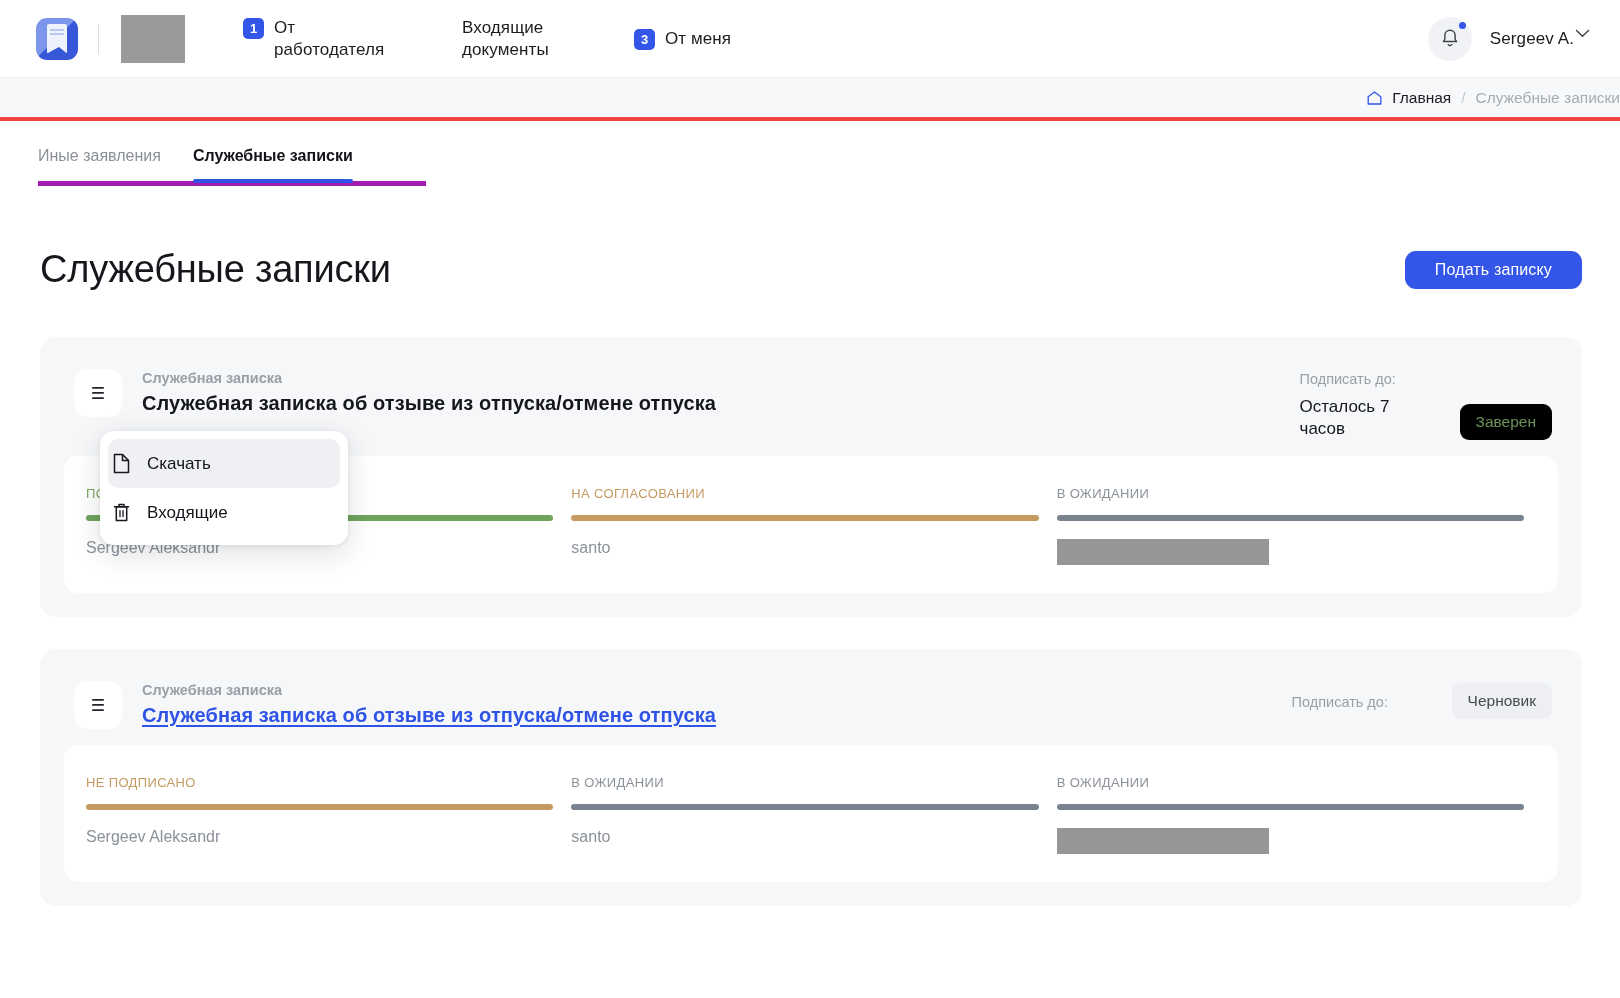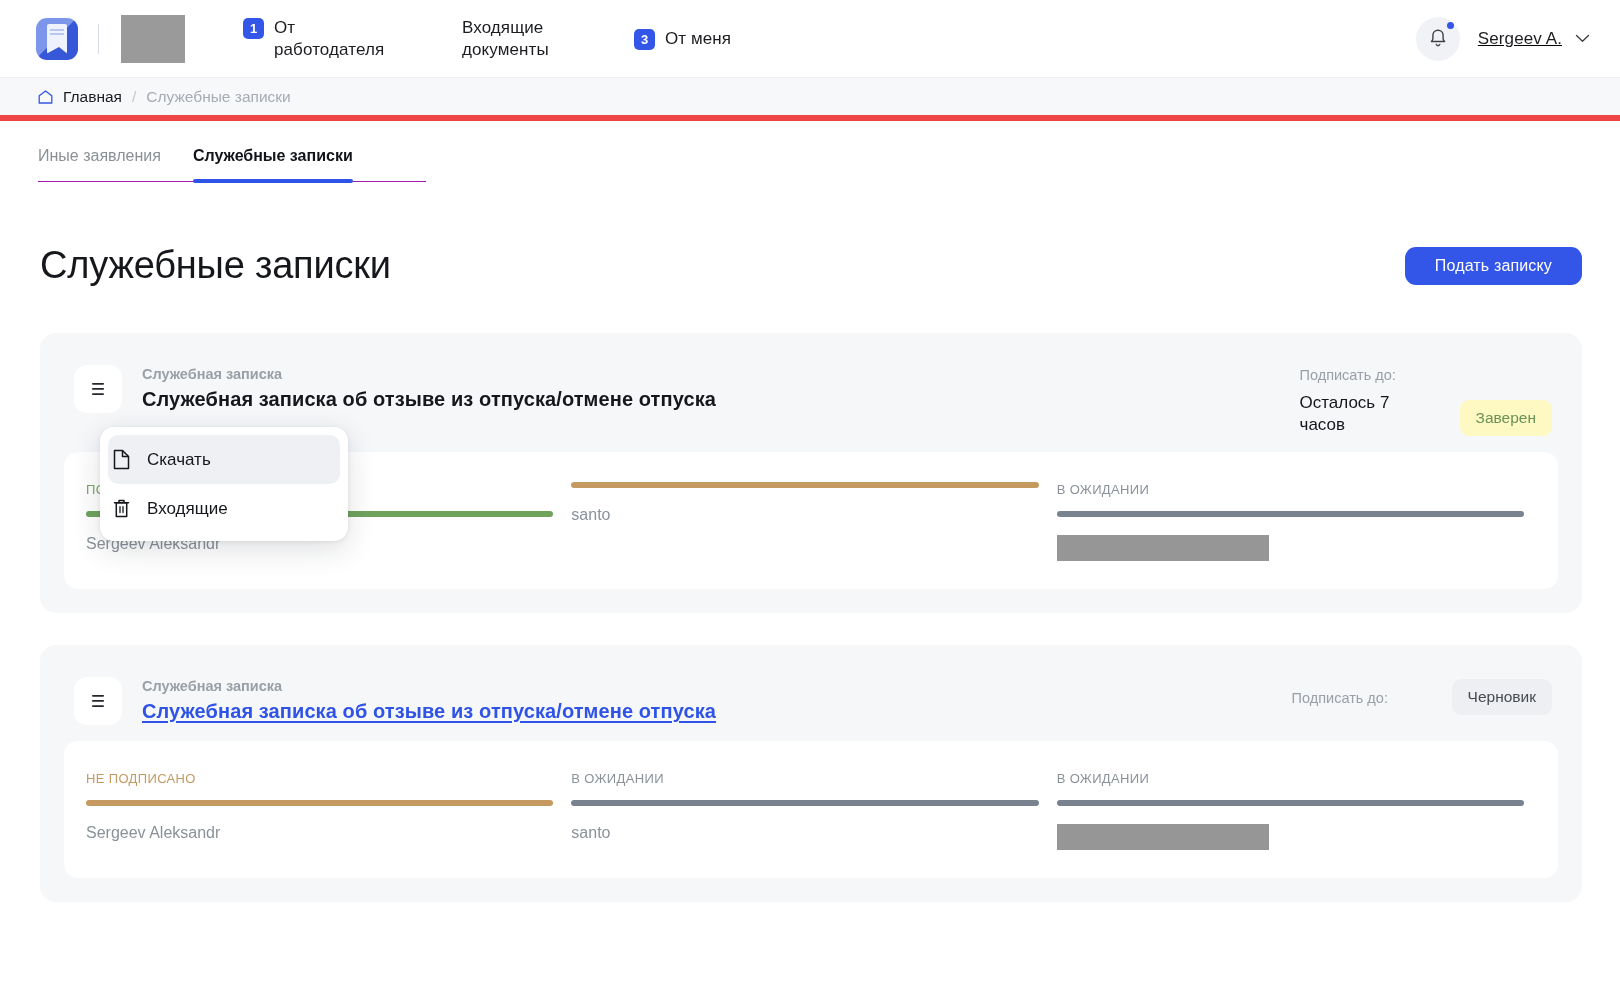--- a/index.html
+++ b/index.html
@@ -105,52 +105,51 @@
   }
   .bell-dot {
     position: absolute;
     top: 5px; right: 6px;
     width: 7px; height: 7px;
     border-radius: 50%;
     background: #3355e8;
   }
   .user-box {
     display: flex;
-    align-items: center;
-    gap: 13px;
-    cursor: pointer;
-    text-decoration: underline;
+    gap: 1px;
+    cursor: pointer;
   }
   .user-name { font-size: 17px; color: #1c1d21; letter-spacing: .1px;}
   .chev { display: block; }
 
   
   .breadcrumb {
     height: 43px;
     background: #f7f8fa;
-    border-bottom: 6px solid #ef4444;
+    border-bottom: 4px solid #ef4444;
     display: flex;
     align-items: center;
     gap: 10px;
     padding-left: 38px;
     font-size: 15.5px;
+    justify-content: flex-end;
   }
   .crumb-home { color: #1c1d21; cursor: pointer; }
   .crumb-sep { color: #c4c8cf; }
   .crumb-current { color: #a6abb4; }
 
   
   .tabsbar {
     padding: 0 38px;
     background: #ffffff;
   }
   .tabs {
     display: flex;
     gap: 32px;
-    border-bottom: 1px solid #a21caf;
+    border-bottom: 5px solid #a21caf;
     width: 388px;
     padding-top: 26px;
   }
   .tab {
     font-size: 16px;
     padding-bottom: 16px;
     cursor: pointer;
     position: relative;
     color: #8b9097;
   }
@@ -253,21 +252,21 @@
     font-size: 17px;
     color: #15171c;
     line-height: 1.3;
   }
   .status-badge {
     border-radius: 9px;
     padding: 9px 16px;
     font-size: 15.5px;
     white-space: nowrap;
   }
-  .status-badge.green { background: #fef9c3; color: #6a9257; }
+  .status-badge.green { background: #000000; color: #6a9257; }
   .status-badge.gray  { background: #edeff3; color: #474a51; }
 
   
   .panel {
     background: #ffffff;
     border-radius: 14px;
     padding: 30px 22px 28px 22px;
     display: flex;
     gap: 6px;
   }
@@ -427,20 +426,21 @@
       </div>
     </div>
 
     <div class="panel">
       <div class="col">
         <div class="col-label green">ПОДПИСАНО</div>
         <div class="bar green"></div>
         <div class="col-name">Sergeev Aleksandr</div>
       </div>
       <div class="col">
+        <div class="col-label tan">НА СОГЛАСОВАНИИ</div>
         <div class="bar tan"></div>
         <div class="col-name">santo</div>
       </div>
       <div class="col">
         <div class="col-label gray">В ОЖИДАНИИ</div>
         <div class="bar gray"></div>
         <div class="col-name redacted"></div>
       </div>
     </div>
   </div>

